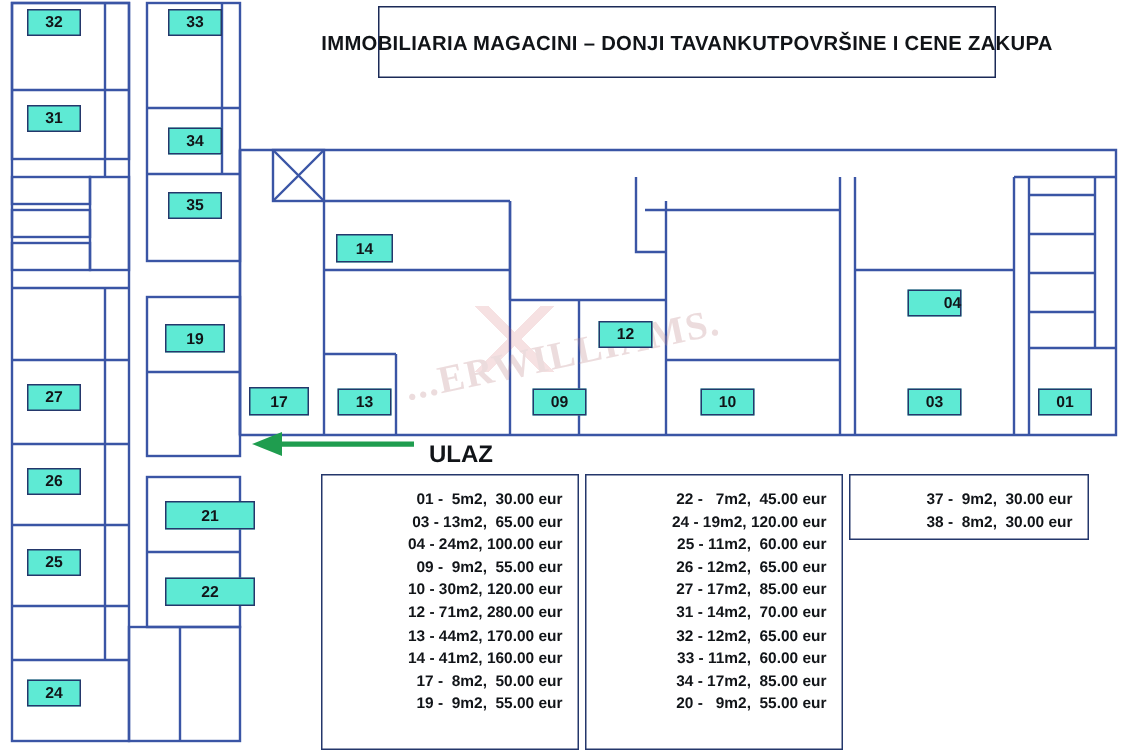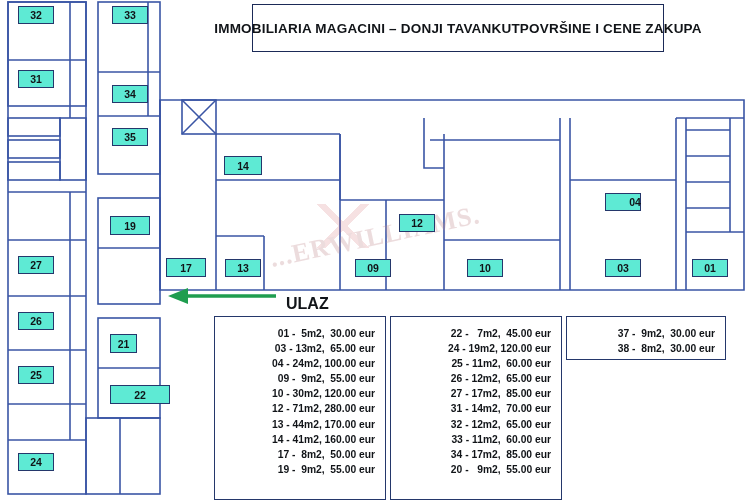--- a/index.html
+++ b/index.html
@@ -188,21 +188,21 @@
       <div class="room-tag" style="left: 110px; top: 216px; width: 40px; height: 19px;">19</div>
       <div class="room-tag" style="left: 399px; top: 214px; width: 36px; height: 18px;">12</div>
       <div class="room-tag" style="left: 18px; top: 256px; width: 36px; height: 18px;">27</div>
       <div class="room-tag" style="left: 127px; top: 258px; width: 40px; height: 19px; margin-left: 39px;">17</div>
       <div class="room-tag" style="left: 225px; top: 259px; width: 36px; height: 18px;">13</div>
       <div class="room-tag" style="left: 355px; top: 259px; width: 36px; height: 18px;">09</div>
       <div class="room-tag" style="left: 467px; top: 259px; width: 36px; height: 18px;">10</div>
       <div class="room-tag" style="left: 605px; top: 259px; width: 36px; height: 18px;">03</div>
       <div class="room-tag" style="left: 692px; top: 259px; width: 36px; height: 18px;">01</div>
       <div class="room-tag" style="left: 18px; top: 312px; width: 36px; height: 18px;">26</div>
-      <div class="room-tag" style="left: 110px; top: 334px; width: 27px; height: 19px;">21</div>
+      <div class="room-tag" style="left: 110px; top: 334px; width: 60px; height: 19px;">21</div>
       <div class="room-tag" style="left: 18px; top: 366px; width: 36px; height: 18px;">25</div>
       <div class="room-tag" style="left: 110px; top: 385px; width: 60px; height: 19px;">22</div>
       <div class="room-tag" style="left: 18px; top: 453px; width: 36px; height: 18px;">24</div>
     </div>
   <div id="legend-layer">
       <div class="legend" style="left: 214px; top: 316px; width: 172px; height: 184px;">
         <div>01 -  5m2,  30.00 eur</div>
         <div>03 - 13m2,  65.00 eur</div>
         <div>04 - 24m2, 100.00 eur</div>
         <div>09 -  9m2,  55.00 eur</div>

